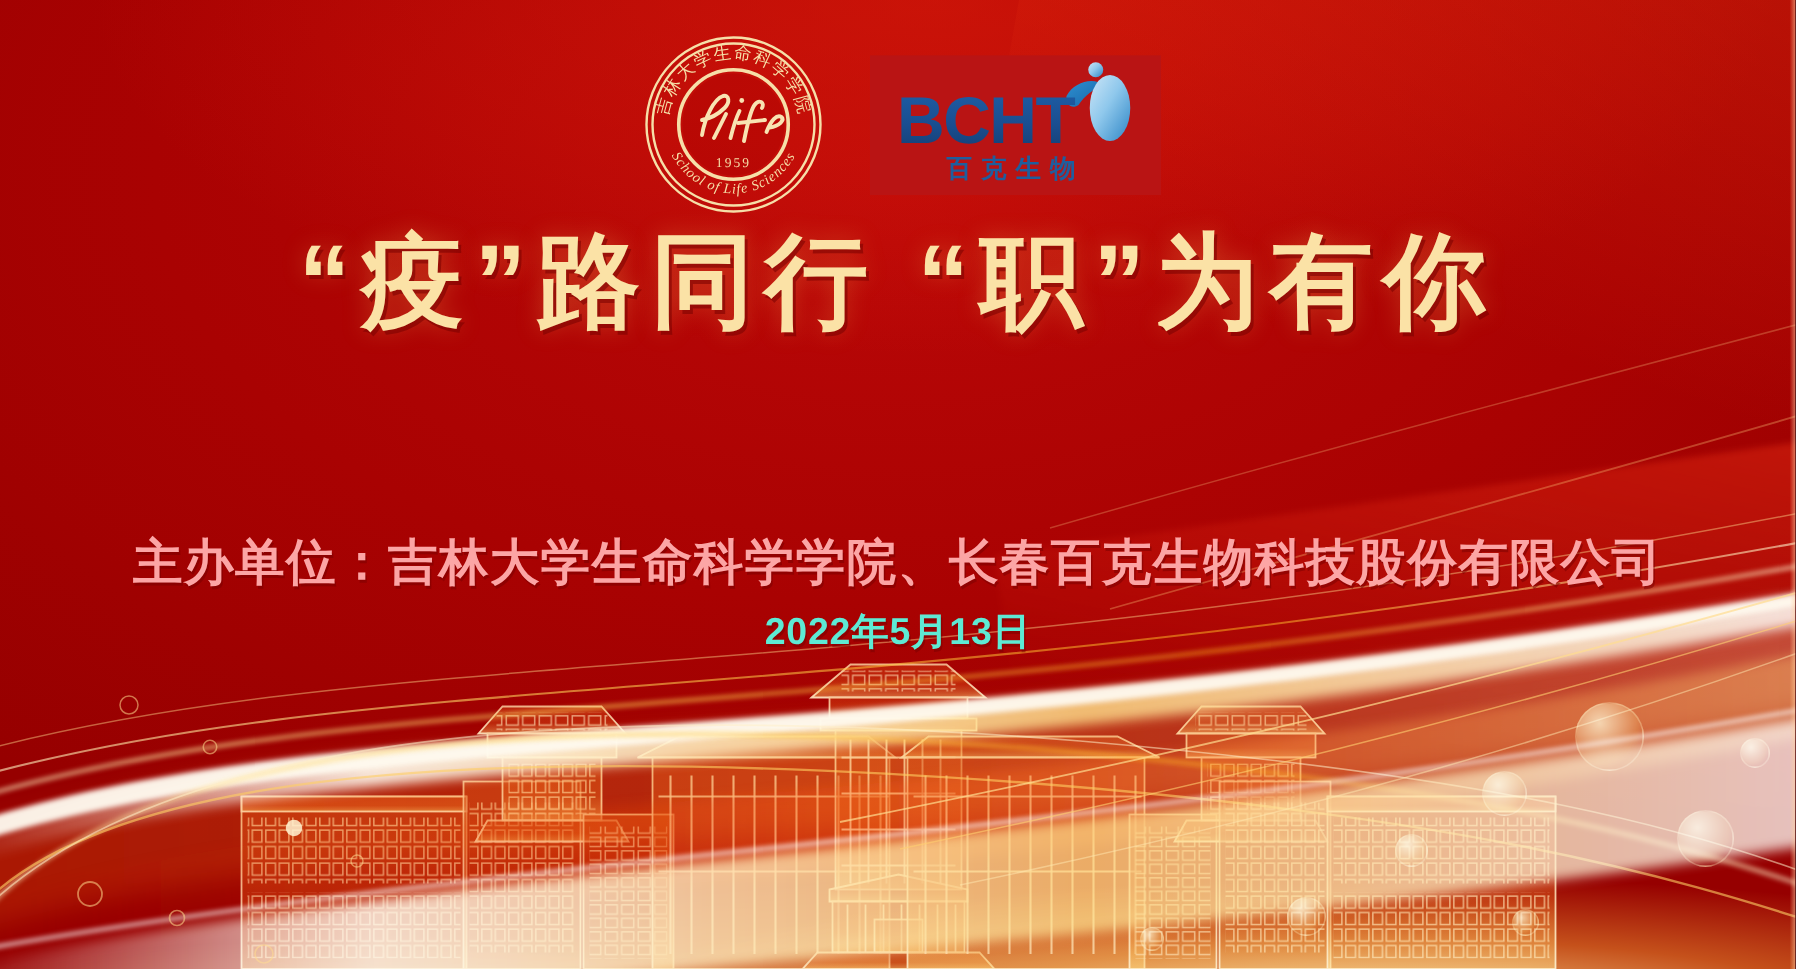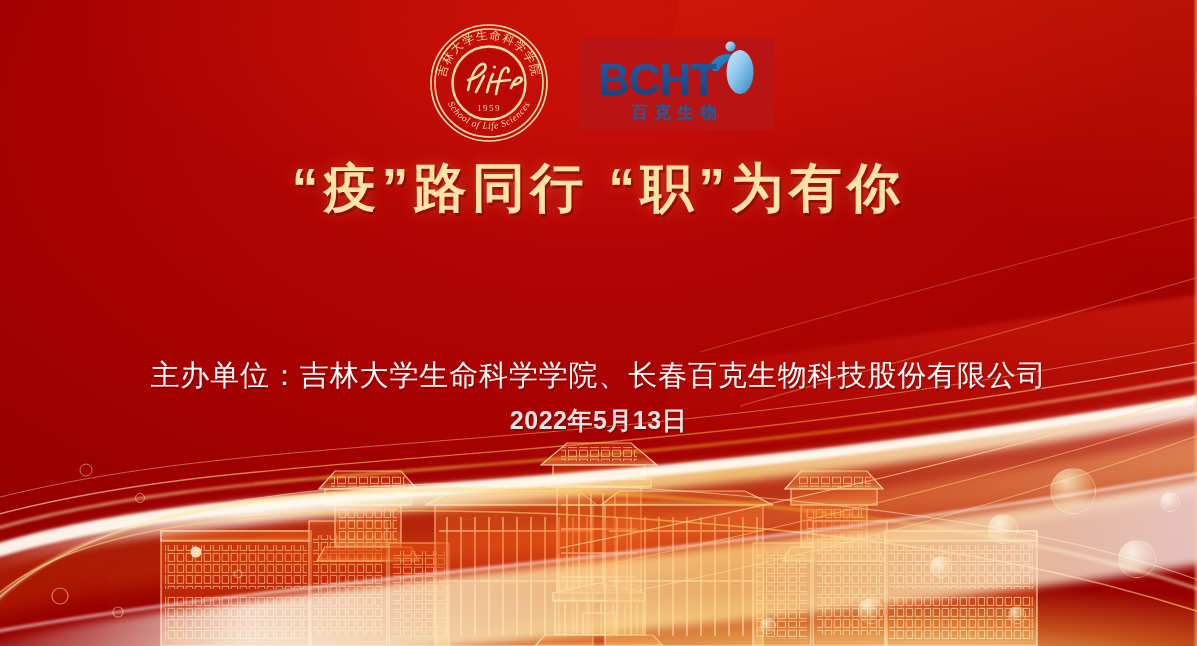--- a/index.html
+++ b/index.html
@@ -87,37 +87,37 @@
   }
   .tline{
     font-weight:bold;
     color:#FBE2A6;
     letter-spacing:.04em;
     text-shadow:
       2px 3px 0 rgba(120,0,0,.55),
       0 0 16px rgba(255,190,90,.30);
     white-space:nowrap;
   }
-  .tline1{ font-size:53px; line-height:60px; letter-spacing:.10em; }
+  .tline1{ font-size:69px; line-height:60px; letter-spacing:.10em; }
   .tline2{ font-size:53px; line-height:62px; margin-top:20px; letter-spacing:.05em; }
 
   
   .submeta{
     position:absolute; left:0; top:358px; width:100%;
     text-align:center; z-index:6;
   }
   .org{
-    font-size:29px; font-weight:normal; color:#ffffff;
+    font-size:33px; font-weight:bold; color:#fca5a5;
     letter-spacing:.03em; line-height:34px;
     text-shadow:1px 2px 0 rgba(120,0,0,.5);
     white-space:nowrap;
   }
   .date{
     margin-top:12px;
-    font-size:25px; font-weight:bold; color:#e5e5e5;
+    font-size:25px; font-weight:bold; color:#5eead4;
     letter-spacing:.02em;
     text-shadow:1px 2px 0 rgba(120,0,0,.5);
   }
 </style>
 </head>
 <body>
 
 <div id="poster">
 
   <div class="bg-base"></div>

